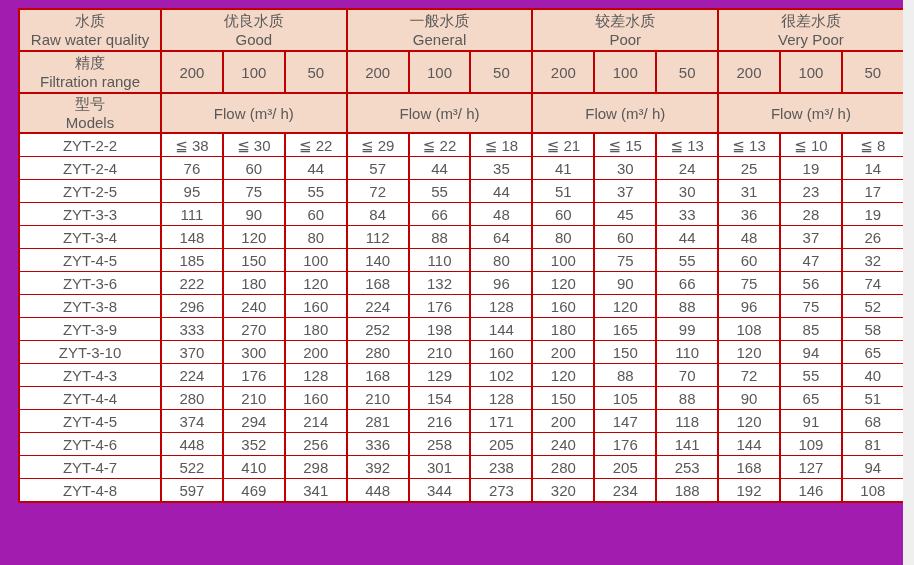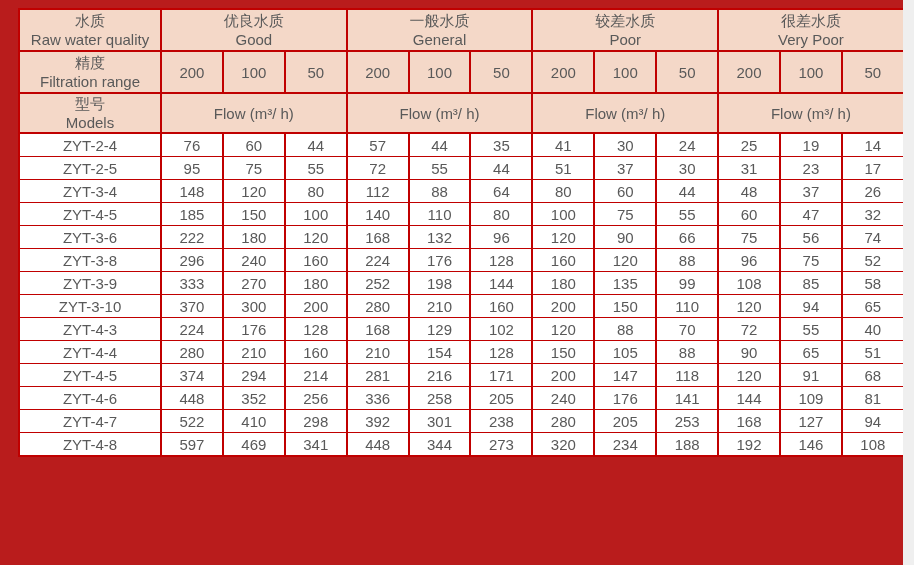--- a/index.html
+++ b/index.html
@@ -5,21 +5,21 @@
   html, body {
     margin: 0;
     padding: 0;
     background: #ffffff;
     font-family: "Liberation Sans", "DejaVu Sans", sans-serif;
   }
   .page {
     position: relative;
     width: 914px;
     height: 565px;
-    background: #b91c1c;
+    background: #a21caf;
     overflow: hidden;
   }
   .side-strip {
     position: absolute;
     top: 0;
     right: 0;
     width: 11px;
     height: 565px;
     background: #efefef;
   }
@@ -113,20 +113,35 @@
           <div>Models</div>
         </th>
         <th colspan="3">Flow (m³/ h)</th>
         <th colspan="3">Flow (m³/ h)</th>
         <th colspan="3">Flow (m³/ h)</th>
         <th colspan="3">Flow (m³/ h)</th>
       </tr>
     </thead>
     <tbody>
         <tr>
+          <td class="model">ZYT-2-2</td>
+          <td>≦ 38</td>
+          <td>≦ 30</td>
+          <td>≦ 22</td>
+          <td>≦ 29</td>
+          <td>≦ 22</td>
+          <td>≦ 18</td>
+          <td>≦ 21</td>
+          <td>≦ 15</td>
+          <td>≦ 13</td>
+          <td>≦ 13</td>
+          <td>≦ 10</td>
+          <td>≦ 8</td>
+        </tr>
+        <tr>
           <td class="model">ZYT-2-4</td>
           <td>76</td>
           <td>60</td>
           <td>44</td>
           <td>57</td>
           <td>44</td>
           <td>35</td>
           <td>41</td>
           <td>30</td>
           <td>24</td>
@@ -143,20 +158,35 @@
           <td>55</td>
           <td>44</td>
           <td>51</td>
           <td>37</td>
           <td>30</td>
           <td>31</td>
           <td>23</td>
           <td>17</td>
         </tr>
         <tr>
+          <td class="model">ZYT-3-3</td>
+          <td>111</td>
+          <td>90</td>
+          <td>60</td>
+          <td>84</td>
+          <td>66</td>
+          <td>48</td>
+          <td>60</td>
+          <td>45</td>
+          <td>33</td>
+          <td>36</td>
+          <td>28</td>
+          <td>19</td>
+        </tr>
+        <tr>
           <td class="model">ZYT-3-4</td>
           <td>148</td>
           <td>120</td>
           <td>80</td>
           <td>112</td>
           <td>88</td>
           <td>64</td>
           <td>80</td>
           <td>60</td>
           <td>44</td>
@@ -211,21 +241,21 @@
         </tr>
         <tr>
           <td class="model">ZYT-3-9</td>
           <td>333</td>
           <td>270</td>
           <td>180</td>
           <td>252</td>
           <td>198</td>
           <td>144</td>
           <td>180</td>
-          <td>135</td>
+          <td>165</td>
           <td>99</td>
           <td>108</td>
           <td>85</td>
           <td>58</td>
         </tr>
         <tr>
           <td class="model">ZYT-3-10</td>
           <td>370</td>
           <td>300</td>
           <td>200</td>

